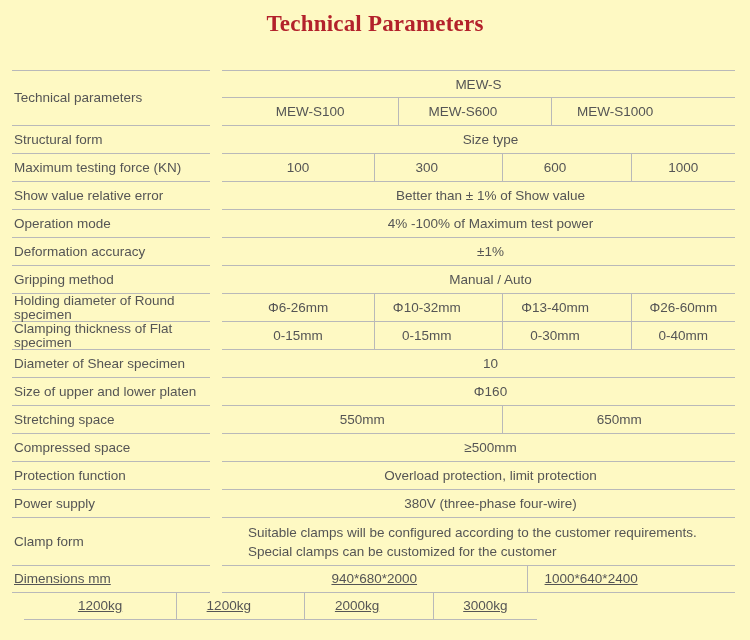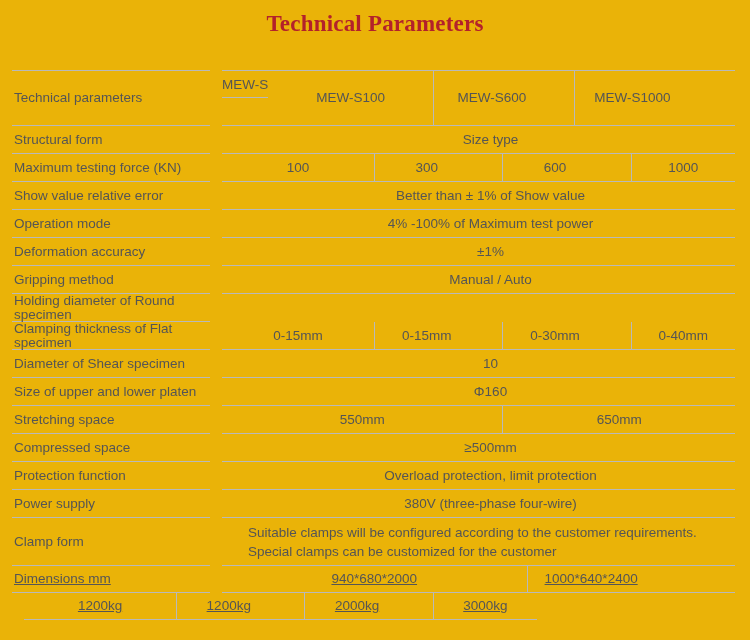--- a/index.html
+++ b/index.html
@@ -2,21 +2,21 @@
 <html><head>
 <meta charset="utf-8">
 <style>
   :root{
     --bc:#b9b9b9;
     --txt:#555555;
     --title:#b3212b;
   }
   html,body{margin:0;padding:0;background:#ffffff;}
   .page{
-    width:750px;height:640px;background:#eab308;position:relative;
+    width:750px;height:640px;background:#fef9c3;position:relative;
     font-family:"Liberation Sans", sans-serif;color:var(--txt);overflow:hidden;
   }
   .page-title{
     padding-top:11px;text-align:center;
     font-family:"Liberation Serif", serif;font-weight:bold;
     font-size:23px;color:var(--title);letter-spacing:0.2px;
   }
   .table-wrap{position:absolute;left:12px;top:70px;width:723px;font-size:13.5px;}
   .trow{display:flex;width:723px;}
   .lbl{
@@ -35,21 +35,21 @@
   }
   .cell + .cell{border-left:1px solid var(--bc);}
   .sp1{width:25%;}
   .sp2{width:50%;}
   .sp4{width:100%;}
   .h28{height:28px;}
   .h27{height:27px;text-decoration:underline;}
   .h48{height:48px;}
   .h56{height:56px;}
   .left-align{justify-content:flex-start;text-align:left;padding:0 6px 0 2px;line-height:19px;}
-  .hdr-col{flex-direction:row;}
+  .hdr-col{flex-direction:column;}
   .series-row{
     height:27px;box-sizing:border-box;border-bottom:1px solid var(--bc);
     display:flex;align-items:center;justify-content:center;
   }
   .models-row{flex:1;display:flex;align-items:stretch;}
 </style>
 </head>
 <body>
 
 <div class="page">
@@ -118,20 +118,26 @@
       <div class="lbl h28">Gripping method</div>
       <div class="gut"></div>
       <div class="data h28">
         <div class="cell sp4">Manual / Auto</div>
       </div>
     </div>
 
     <div class="trow">
       <div class="lbl h28">Holding diameter of Round specimen</div>
       <div class="gut"></div>
+      <div class="data h28">
+        <div class="cell sp1">Φ6-26mm</div>
+        <div class="cell sp1">Φ10-32mm</div>
+        <div class="cell sp1">Φ13-40mm</div>
+        <div class="cell sp1">Φ26-60mm</div>
+      </div>
     </div>
 
     <div class="trow">
       <div class="lbl h28">Clamping thickness of Flat specimen</div>
       <div class="gut"></div>
       <div class="data h28">
         <div class="cell sp1">0-15mm</div>
         <div class="cell sp1">0-15mm</div>
         <div class="cell sp1">0-30mm</div>
         <div class="cell sp1">0-40mm</div>

